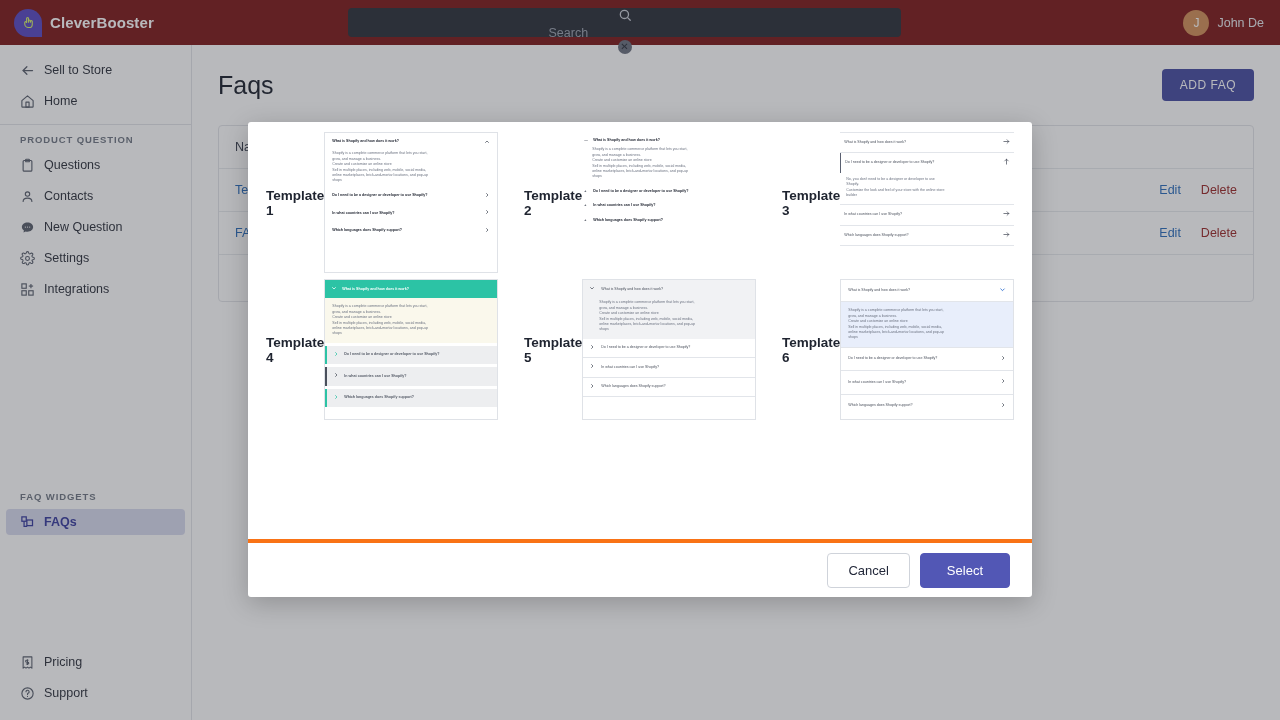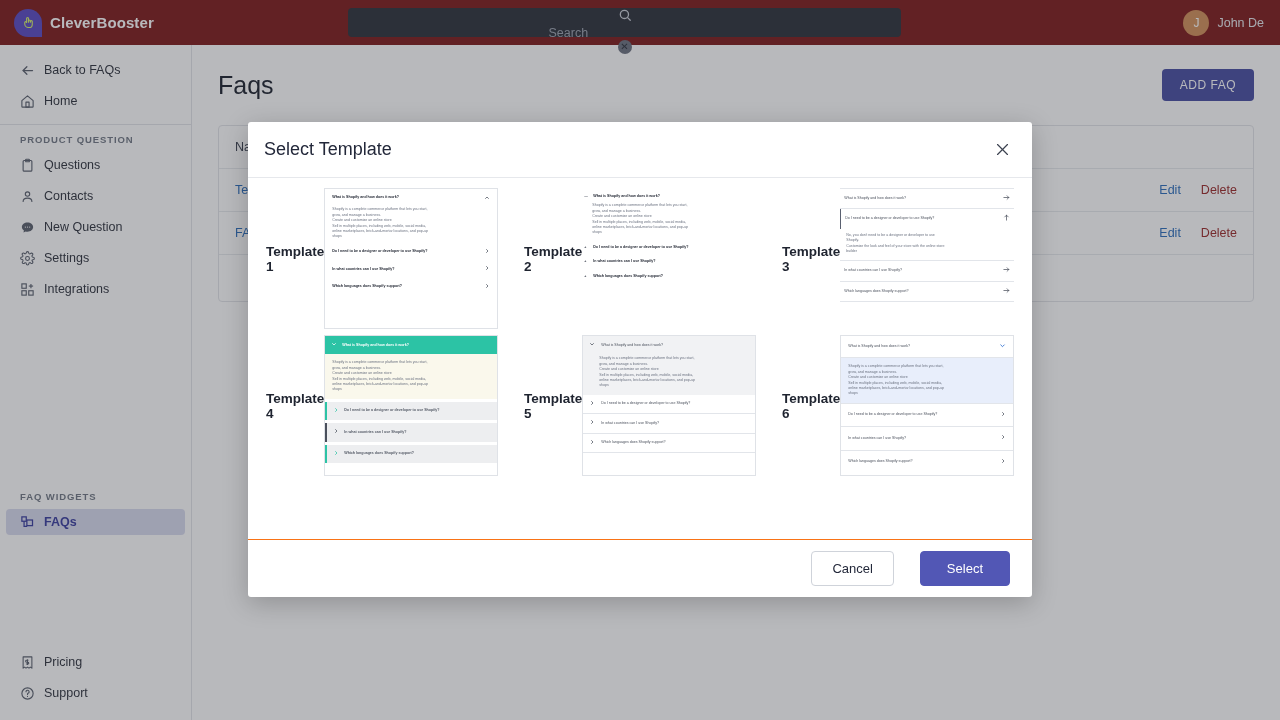--- a/index.html
+++ b/index.html
@@ -113,22 +113,22 @@
     height: 56px; display: flex; align-items: center; justify-content: space-between;
     padding: 0 16px; border-bottom: 1px solid #e6e8ec; flex: none;
   }
   .modal-title { font-size: 18px; color: #23283a; }
   .close-x {
     width: 28px; height: 28px; display: flex; align-items: center; justify-content: center;
     cursor: pointer; color: #3c4250;
   }
   .modal-body { flex: 1; overflow: hidden; padding: 10px 18px 6px; }
   .modal-foot {
-    height: 58px; border-top: 1px solid #f97316; display: flex; align-items: center;
-    justify-content: flex-end; gap: 26px; padding: 0 22px; flex: none;
+    height: 58px; border-top: 4px solid #f97316; display: flex; align-items: center;
+    justify-content: flex-end; gap: 10px; padding: 0 22px; flex: none;
   }
   .btn {
     border-radius: 4px; font-size: 13px; padding: 9px 20px; cursor: pointer;
     font-family: "Liberation Sans", sans-serif;
   }
   .btn-cancel { background: #fff; border: 1px solid #cfd3da; color: #23283a; }
   .btn-select { background: #5257b5; border: 1px solid #5257b5; color: #fff; padding: 9px 26px; }
 
   
   .tpl-grid {
@@ -243,21 +243,21 @@
   <div class="sidebar">
     <div style="height:12px"></div>
 
     <div class="nav-item">
       <span class="ico">
         <svg width="15" height="15" viewBox="0 0 24 24" fill="none" stroke="#5b616e" stroke-width="2" stroke-linecap="round" stroke-linejoin="round">
             <line x1="20" y1="12" x2="5" y2="12"></line>
             <polyline points="11,18 5,12 11,6"></polyline>
           </svg>
       </span>
-      <span class="lbl">Back to FAQs</span>
+      <span class="lbl">Sell to Store</span>
     </div>
 
     <div class="nav-item">
       <span class="ico">
         <svg width="15" height="15" viewBox="0 0 24 24" fill="none" stroke="#5b616e" stroke-width="1.8" stroke-linejoin="round">
             <path d="M3 10.5 12 3l9 7.5V20a1 1 0 0 1-1 1H4a1 1 0 0 1-1-1z"></path>
             <rect x="9.5" y="13" width="5" height="8"></rect>
           </svg>
       </span>
       <span class="lbl">Home</span>
@@ -392,29 +392,20 @@
           <span class="lnk-del">Delete</span>
         </div>
       </div>
       <div class="trow empty"></div>
     </div>
   </div>
 
   <div class="overlay"></div>
 
   <div class="modal">
-    <div class="modal-head">
-      <div class="modal-title">Select Template</div>
-      <div class="close-x">
-        <svg width="17" height="17" viewBox="0 0 24 24" fill="none" stroke="#3c4250" stroke-width="1.7" stroke-linecap="round">
-            <line x1="5" y1="5" x2="19" y2="19"></line>
-            <line x1="19" y1="5" x2="5" y2="19"></line>
-          </svg>
-      </div>
-    </div>
 
     <div class="modal-body">
       <div class="tpl-grid">
 
         <div class="tpl-cell">
           <div class="tpl-label">Template 1</div>
           <div class="tpl-prev bordered t1">
             <div class="hrow">
               <span class="q">What is Shopify and how does it work?</span>
               <span class="chev">

